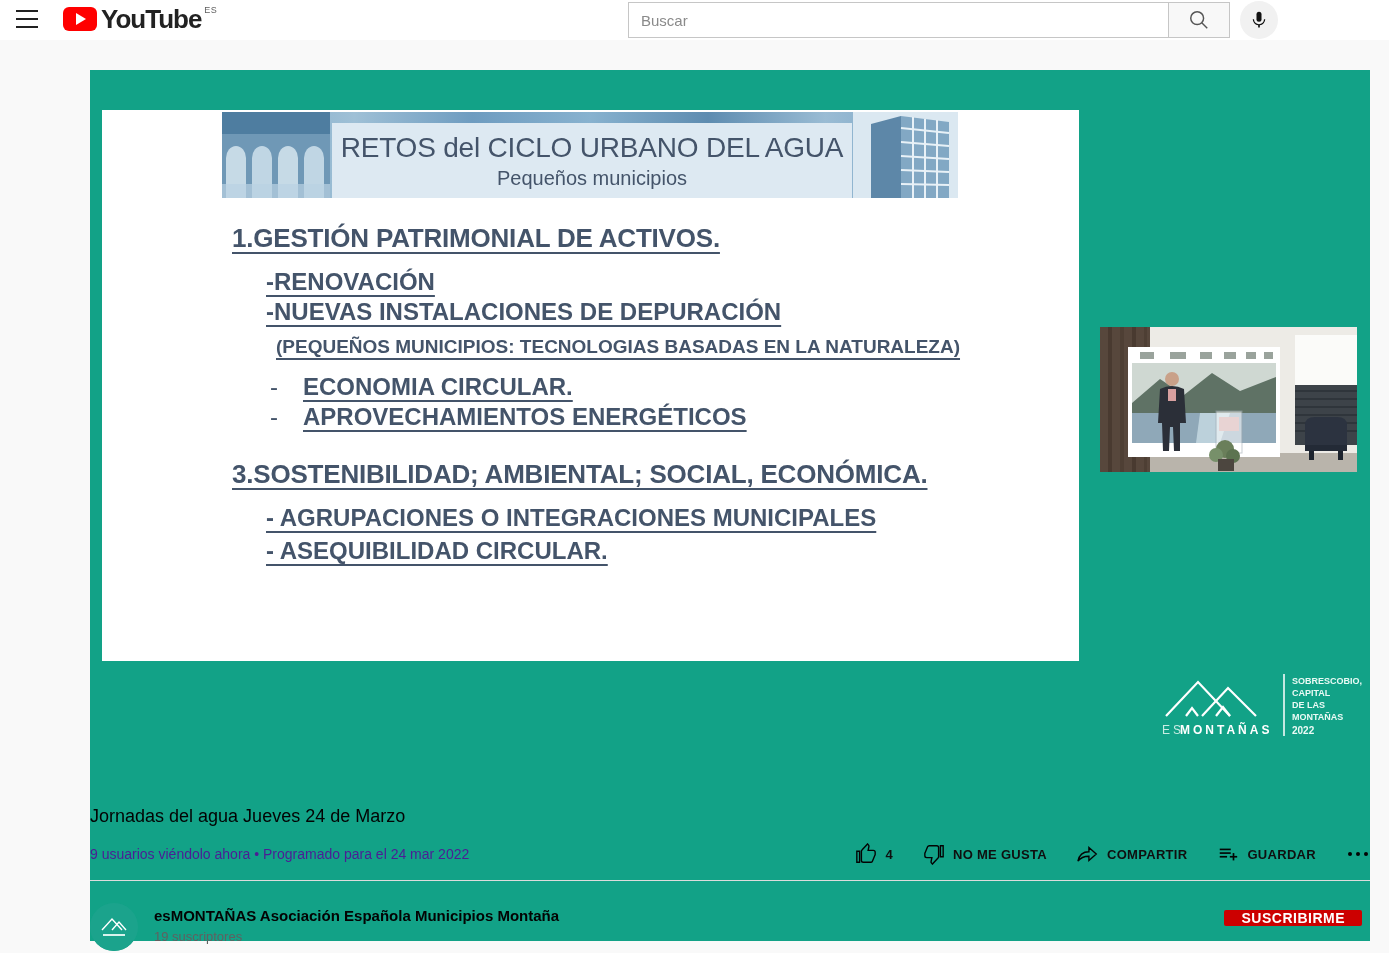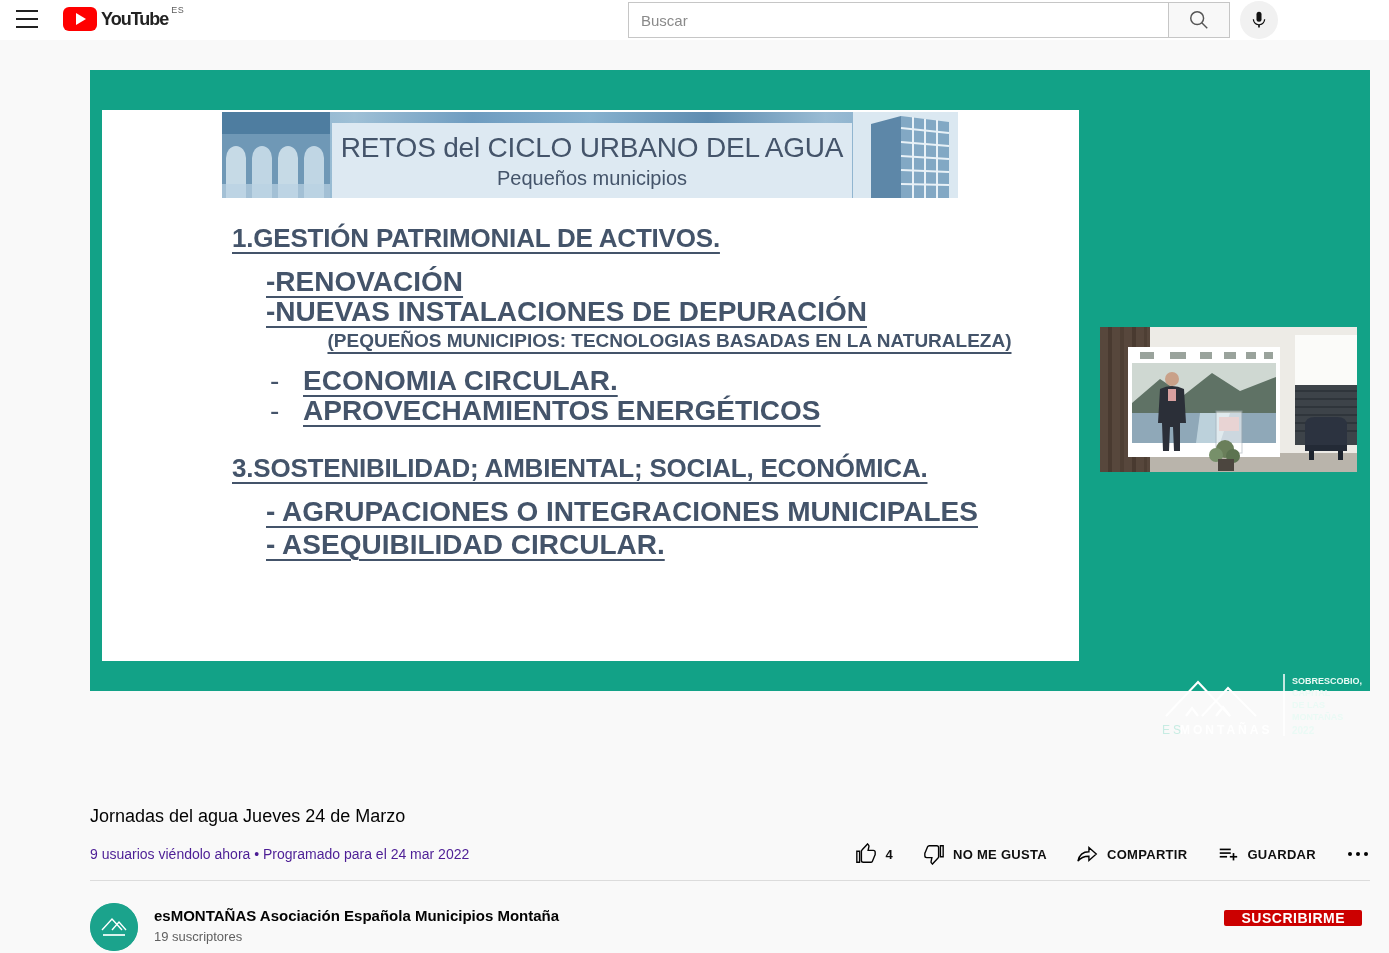--- a/index.html
+++ b/index.html
@@ -11,45 +11,45 @@
     color:#030303;
     overflow:hidden;
   }
   
   .header { position:absolute; top:0; left:0; width:1389px; height:40px; background:#ffffff; z-index:5; }
   .hamburger { position:absolute; left:16px; top:10px; width:22px; height:18px; display:flex; flex-direction:column; justify-content:space-between; cursor:pointer; }
   .hamburger span { display:block; height:2px; background:#212121; }
   .yt-logo { position:absolute; left:63px; top:7px; display:flex; align-items:flex-start; cursor:pointer; }
   .yt-play { width:34px; height:24px; background:#ff0000; border-radius:6px; position:relative; }
   .yt-play::after { content:""; position:absolute; left:13px; top:6px; border-left:10px solid #fff; border-top:6px solid transparent; border-bottom:6px solid transparent; }
-  .yt-word { font-size:18px; font-weight:700; letter-spacing:-1px; color:#222; margin-left:4px; line-height:24px; }
+  .yt-word { font-size:26px; font-weight:700; letter-spacing:-1px; color:#222; margin-left:4px; line-height:24px; }
   .yt-region { font-size:9px; color:#606060; margin-left:3px; margin-top:-2px; letter-spacing:.5px; }
   .search-wrap { position:absolute; left:628px; top:2px; height:36px; display:flex; align-items:stretch; }
   .search-input { width:540px; height:36px; border:1px solid #c6c6c6; border-right:none; padding:9px 12px; font-size:15px; color:#111; outline:none; background:#fff; font-family:inherit; }
   .search-input::placeholder { color:#8a8a8a; }
   .search-btn { width:62px; height:36px; border:1px solid #c6c6c6; background:#f8f8f8; display:flex; align-items:center; justify-content:center; cursor:pointer; }
   .mic-btn { position:absolute; left:1240px; top:1px; width:38px; height:38px; border-radius:50%; background:#f1f1f1; border:none; display:flex; align-items:center; justify-content:center; cursor:pointer; }
   
-  .player { position:absolute; left:90px; top:70px; width:1280px; height:621px; background:#12a287; cursor:pointer; }
+  .player { position:absolute; left:90px; top:70px; width:1280px; height:871px; background:#12a287; cursor:pointer; }
   .slide { position:absolute; left:12px; top:40px; width:977px; height:551px; background:#ffffff; }
   .banner { position:absolute; left:120px; top:2px; width:736px; height:86px;
     background:linear-gradient(90deg,#7aa7c6 0%,#9fc0d6 18%,#6e9cc0 34%,#88b2cf 50%,#5e8cb0 66%,#9abcd4 82%,#6e9cc0 100%); }
   .banner-img { position:absolute; top:0; height:86px; }
   .banner-img.left { left:0; width:108px; }
   .banner-img.right { right:0; width:105px; }
   .banner-box { position:absolute; left:110px; right:106px; top:11px; bottom:0; background:#dde9f2; display:flex; flex-direction:column; align-items:center; justify-content:center; }
   .banner-title { font-size:28px; color:#44546a; letter-spacing:-0.2px; }
   .banner-subtitle { font-size:20px; color:#44546a; margin-top:3px; }
   .slide-content { position:absolute; left:130px; top:111px; right:16px; color:#44546a; }
   .sl-h { font-size:26px; font-weight:700; line-height:34px; letter-spacing:-0.2px; text-decoration:underline; text-decoration-thickness:2px; text-underline-offset:5px; }
   .sl-h .suffix { font-size:22px; font-weight:600; }
   .sl-subs { margin-top:12px; }
-  .sl-sub { font-size:28px; font-weight:700; line-height:30px; padding-left:34px; }
+  .sl-sub { font-size:24px; font-weight:700; line-height:30px; padding-left:34px; }
   .sl-sub .u { text-decoration:underline; text-decoration-thickness:2px; text-underline-offset:5px; }
-  .sl-sub.small { font-size:19px; line-height:26px; margin-top:1px; padding-left:44px; font-weight:700;text-align:center; }
+  .sl-sub.small { font-size:19px; line-height:26px; margin-top:7px; padding-left:44px; font-weight:700; }
   .sl-sub.dash-row { display:flex; padding-left:38px; }
   .sl-sub.dash-row .dash { width:33px; font-weight:400; text-decoration:none; }
   .gap3 { margin-top:3px; }
   .mt26 { margin-top:26px; }
   .mt25 { margin-top:25px; }
   .inset { position:absolute; left:1010px; top:257px; width:257px; height:145px; background:#ece9e4; overflow:hidden; }
   .badge { position:absolute; left:1068px; top:596px; width:205px; height:90px; }
   
   .info { position:absolute; left:90px; top:806px; width:1280px; }
   .v-title { font-size:18px; font-weight:400; color:#030303; }

